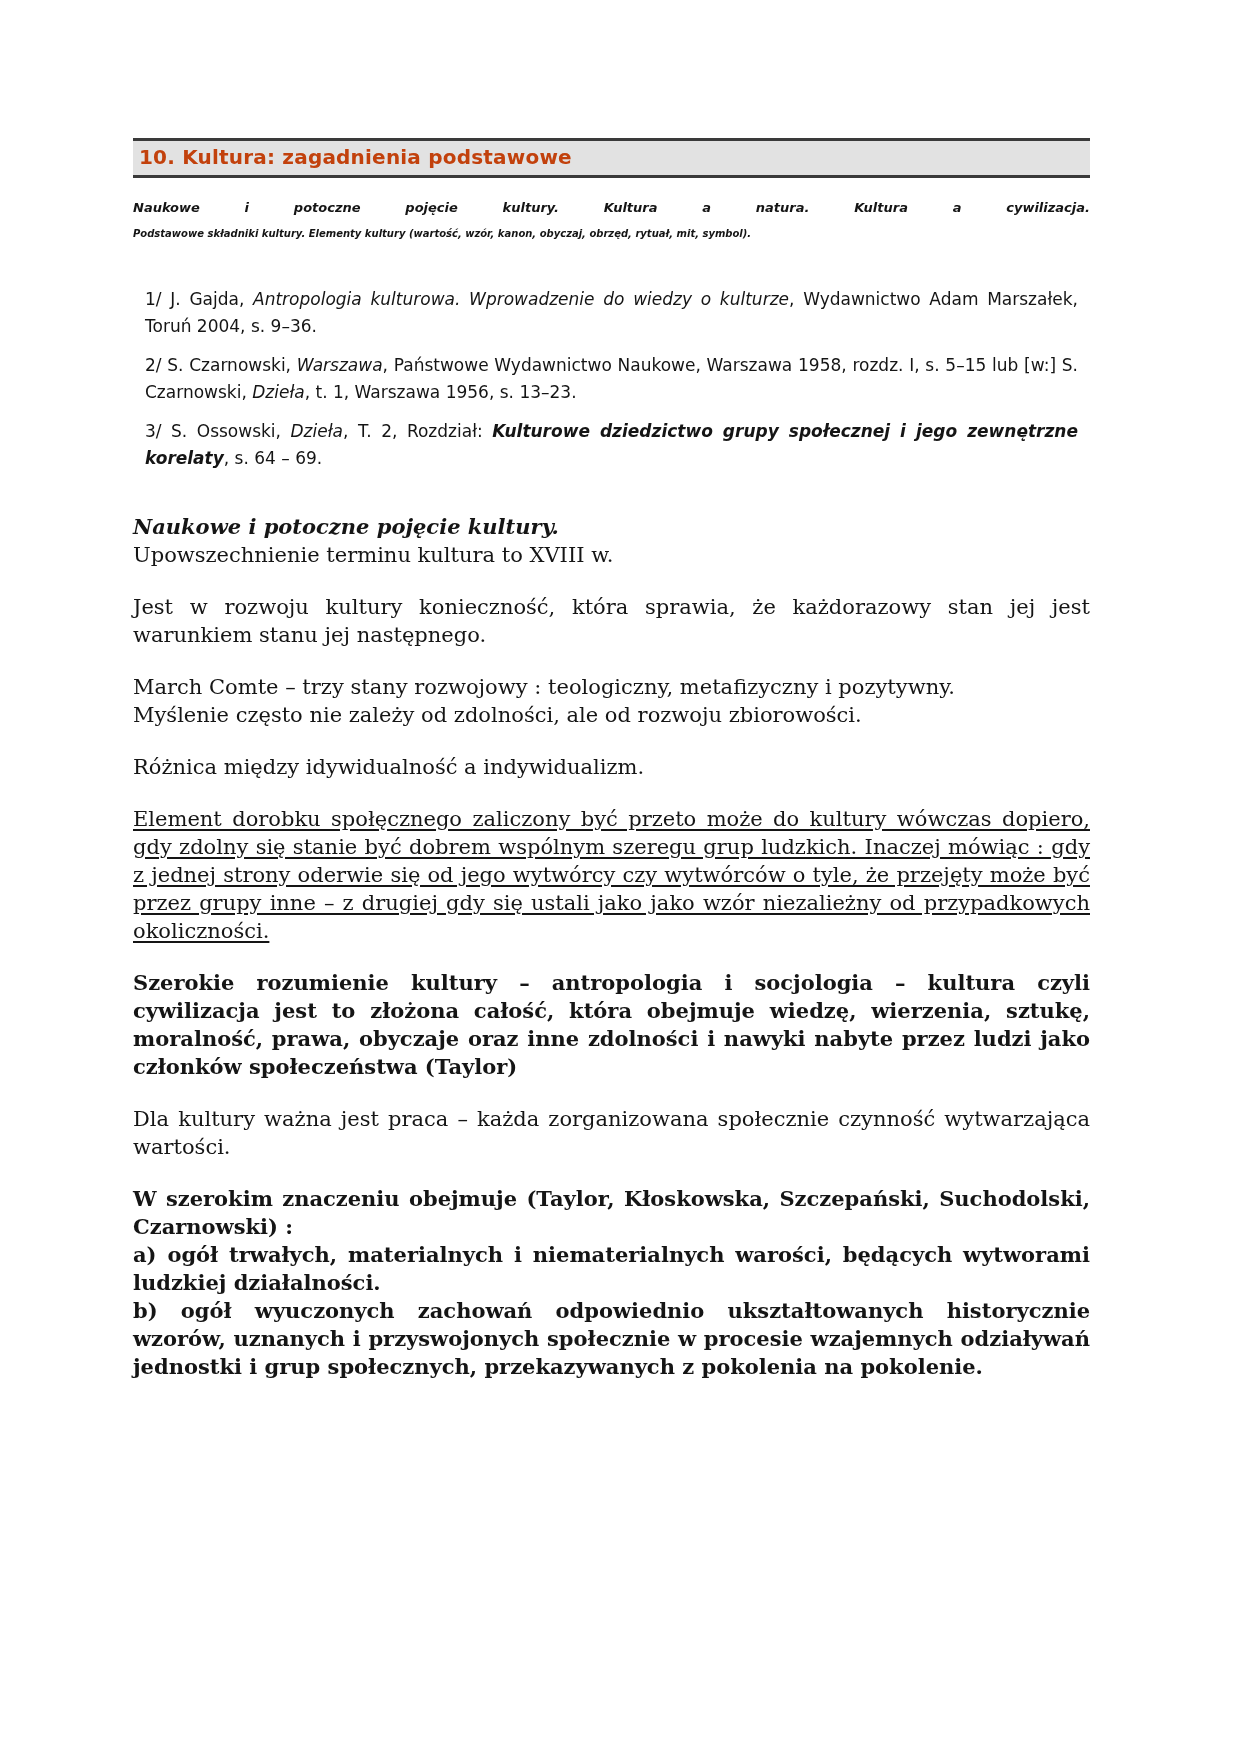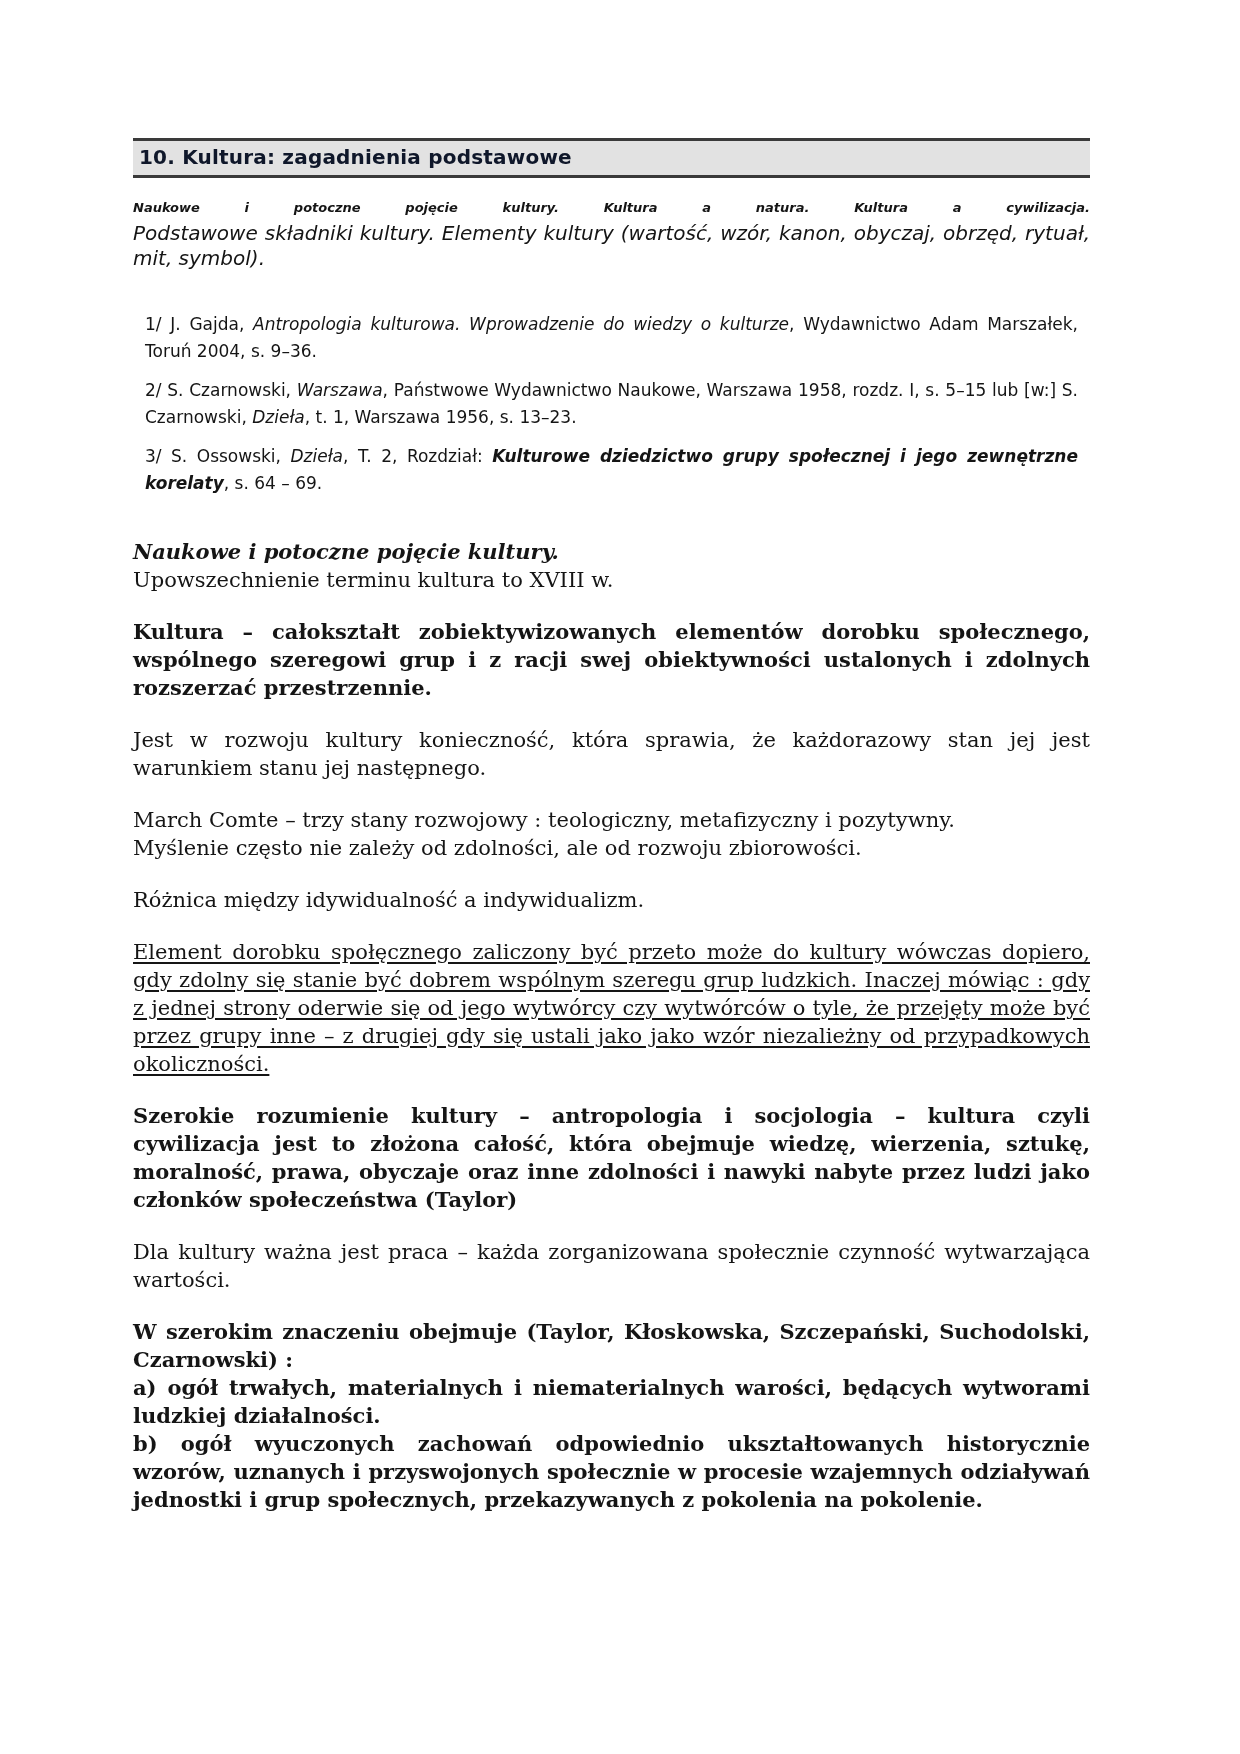--- a/index.html
+++ b/index.html
@@ -22,39 +22,39 @@
   .title-bar {
     background: #e2e2e2;
     border-top: 3px solid #3a3a3a;
     border-bottom: 3px solid #3a3a3a;
     padding: 4px 8px 6px 6px;
   }
   .title-bar h1 {
     margin: 0;
     font-size: 20px;
     font-weight: bold;
-    color: #0f172a;
+    color: #c2410c;
     letter-spacing: 0.2px;
   }
 
   
   .subtitle { margin: 16px 0 0 0; }
   .sub-main {
     display: block;
     font-size: 13px;
     font-weight: bold;
     font-style: italic;
     text-align: justify;
     text-align-last: justify;
     line-height: 27px;
   }
   .sub-small {
     display: block;
-    font-size: 20px;
-    font-weight: normal;
+    font-size: 10px;
+    font-weight: bold;
     font-style: italic;
     text-align: justify;
     line-height: 25px;
   }
 
   
   .references {
     margin-top: 40px;
     font-size: 17px;
     line-height: 27px;
@@ -100,21 +100,20 @@
 
     <div class="references">
         <p><span>1/ J. Gajda, </span><span class="it">Antropologia kulturowa. Wprowadzenie do wiedzy o kulturze</span><span>, Wydawnictwo Adam Marszałek, Toruń 2004, s. 9–36.</span></p>
         <p><span>2/ S. Czarnowski, </span><span class="it">Warszawa</span><span>, Państwowe Wydawnictwo Naukowe, Warszawa 1958, rozdz. I, s. 5–15 lub [w:] S. Czarnowski, </span><span class="it">Dzieła</span><span>, t. 1, Warszawa 1956, s. 13–23.</span></p>
         <p><span>3/ S. Ossowski, </span><span class="it">Dzieła</span><span>, T. 2, Rozdział: </span><span class="it bd">Kulturowe dziedzictwo grupy społecznej i jego zewnętrzne korelaty</span><span>, s. 64 – 69.</span></p>
       </div>
 
     <main class="body-text">
         <p class="para bolditalic">Naukowe i potoczne pojęcie kultury.</p>
         <p class="para normal tight">Upowszechnienie terminu kultura to XVIII w.</p>
-        <p class="para bold">Kultura – całokształt zobiektywizowanych elementów dorobku społecznego, wspólnego szeregowi grup i z racji swej obiektywności ustalonych i zdolnych rozszerzać przestrzennie.</p>
         <p class="para normal">Jest w rozwoju kultury konieczność, która sprawia, że każdorazowy stan jej jest warunkiem stanu jej następnego.</p>
         <p class="para normal">March Comte – trzy stany rozwojowy : teologiczny, metafizyczny i pozytywny.</p>
         <p class="para normal tight">Myślenie często nie zależy od zdolności, ale od rozwoju zbiorowości.</p>
         <p class="para normal">Różnica między idywidualność a indywidualizm.</p>
         <p class="para normal underline">Element dorobku społęcznego zaliczony być przeto może do kultury wówczas dopiero, gdy zdolny się stanie być dobrem wspólnym szeregu grup ludzkich. Inaczej mówiąc : gdy z jednej strony oderwie się od jego wytwórcy czy wytwórców o tyle, że przejęty może być przez grupy inne – z drugiej gdy się ustali jako jako wzór niezalieżny od przypadkowych okoliczności.</p>
         <p class="para bold">Szerokie rozumienie kultury – antropologia i socjologia – kultura czyli cywilizacja jest to złożona całość, która obejmuje wiedzę, wierzenia, sztukę, moralność, prawa, obyczaje oraz inne zdolności i nawyki nabyte przez ludzi jako członków społeczeństwa (Taylor)</p>
         <p class="para normal">Dla kultury ważna jest praca – każda zorganizowana społecznie czynność wytwarzająca wartości.</p>
         <p class="para bold">W szerokim znaczeniu obejmuje (Taylor, Kłoskowska, Szczepański, Suchodolski, Czarnowski) :</p>
         <p class="para bold tight">a) ogół trwałych, materialnych i niematerialnych warości, będących wytworami ludzkiej działalności.</p>
         <p class="para bold tight">b) ogół wyuczonych zachowań odpowiednio ukształtowanych historycznie wzorów, uznanych i przyswojonych społecznie w procesie wzajemnych odziaływań jednostki i grup społecznych, przekazywanych z pokolenia na pokolenie.</p>

